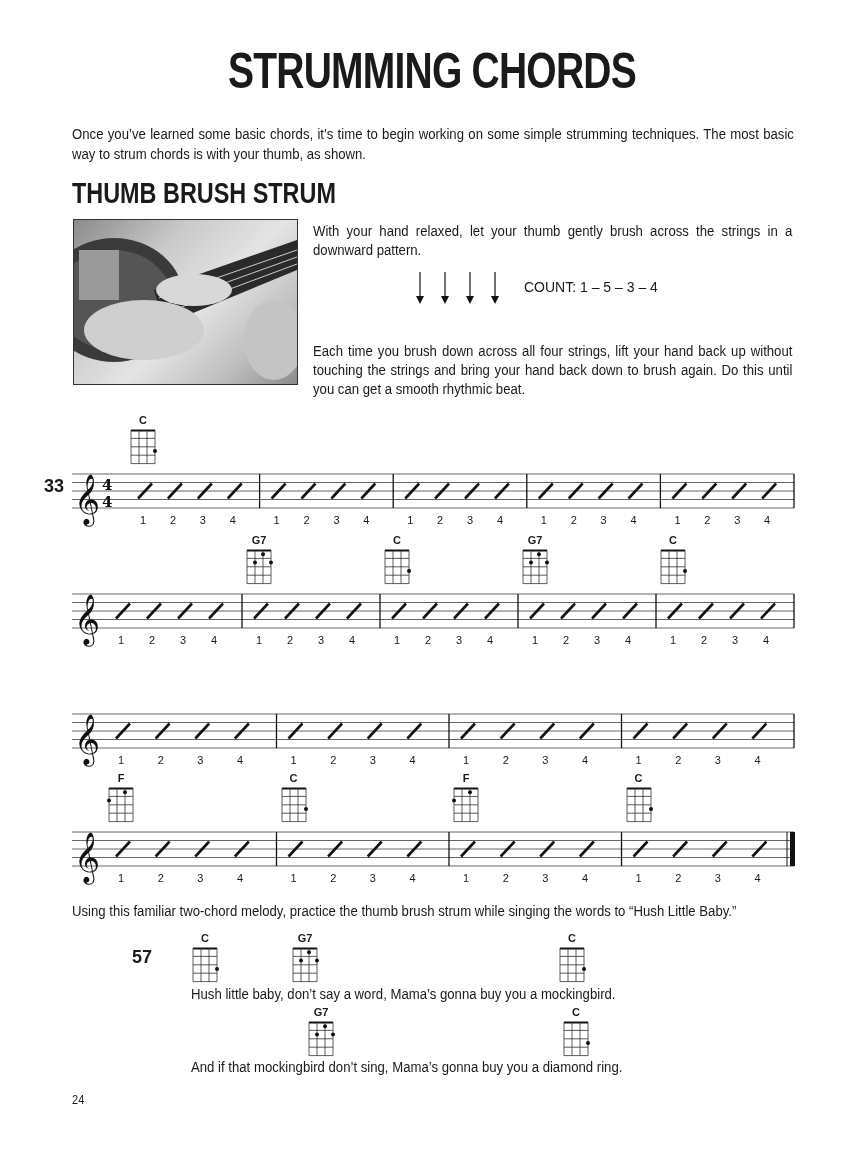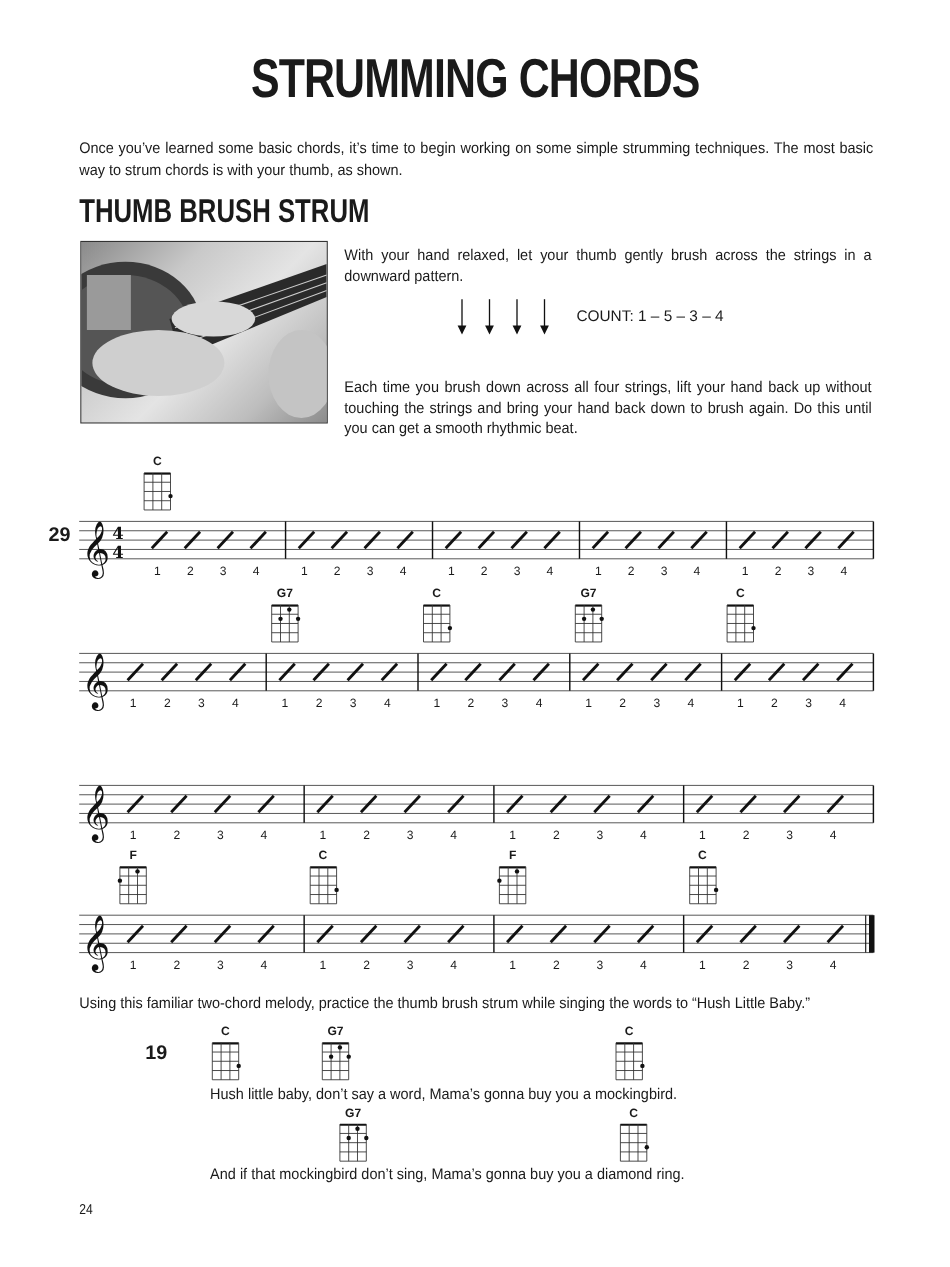--- a/index.html
+++ b/index.html
@@ -62,21 +62,21 @@
     <g>
         <line x1="85" y1="0" x2="85" y2="26" stroke="#111" stroke-width="1.2"></line>
         <polygon points="81,24 89,24 85,32" fill="#111"></polygon>
       </g>
   </svg>
 </div>
 <div class="abs count">COUNT: 1 – 5 – 3 – 4</div>
 
 <div class="abs para p2">Each time you brush down across all four strings, lift your hand back up without touching the strings and bring your hand back down to brush again. Do this until you can get a smooth rhythmic beat.</div>
 
-<div class="abs sysnum" style="left:44px;top:476px;">29</div>
+<div class="abs sysnum" style="left:44px;top:476px;">33</div>
 
 <div id="music">
     <div class="abs" style="left: 0px; top: 0px;">
       <svg width="864" height="1152">
         <line x1="72" y1="474" x2="794" y2="474" stroke="#555" stroke-width="0.9"></line>
         <line x1="72" y1="482.5" x2="794" y2="482.5" stroke="#555" stroke-width="0.9"></line>
         <line x1="72" y1="491" x2="794" y2="491" stroke="#555" stroke-width="0.9"></line>
         <line x1="72" y1="499.5" x2="794" y2="499.5" stroke="#555" stroke-width="0.9"></line>
         <line x1="72" y1="508" x2="794" y2="508" stroke="#555" stroke-width="0.9"></line>
         <text x="74" y="514" font-size="44" font-family="DejaVu Sans, sans-serif" fill="#111">𝄞</text>
@@ -415,21 +415,21 @@
           <line x1="21" y1="0" x2="21" y2="33.6" stroke="#333" stroke-width="0.8"></line>
           <line x1="29" y1="0" x2="29" y2="33.6" stroke="#333" stroke-width="0.8"></line>
           <circle cx="29" cy="21" r="2" fill="#111"></circle>
         </svg>
       </div>
     </div>
   </div>
 
 <div class="abs" style="left:72px;top:903px;font-size:14px;transform:scaleX(0.94);transform-origin:left;width:800px;">Using this familiar two-chord melody, practice the thumb brush strum while singing the words to “Hush Little Baby.”</div>
 
-<div class="abs sysnum" style="left:132px;top:947px;">19</div>
+<div class="abs sysnum" style="left:132px;top:947px;">57</div>
 
 <div class="abs lyric" style="left:191px;top:986px;">Hush little baby, don’t say a word, Mama’s gonna buy you a mockingbird.</div>
 <div class="abs lyric" style="left:191px;top:1059px;">And if that mockingbird don’t sing, Mama’s gonna buy you a diamond ring.</div>
 
 <div id="songchords">
     <div class="abs" style="left: 188px; top: 932px;">
       <div class="chordname" style="left: 2px; top: 0px;">C</div>
       <svg width="36" height="53.6" style="left:0;top:16px">
         <line x1="5" y1="0.5" x2="29" y2="0.5" stroke="#111" stroke-width="2"></line>
         <line x1="5" y1="8.4" x2="29" y2="8.4" stroke="#333" stroke-width="0.8"></line>

